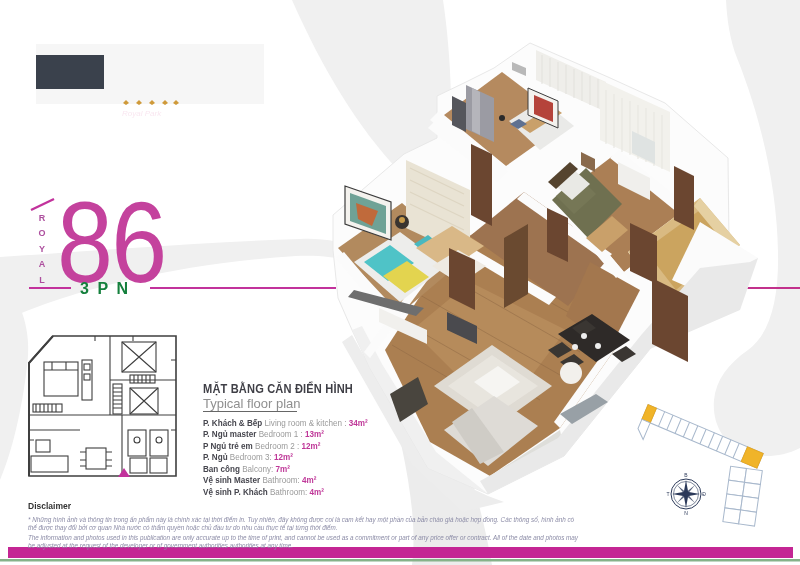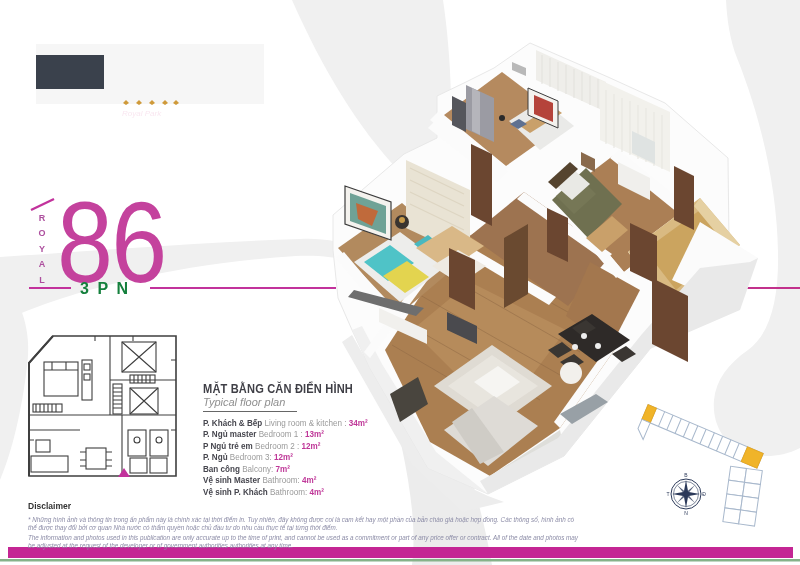--- a/index.html
+++ b/index.html
@@ -221,21 +221,21 @@
 
 <rect x="0" y="559" width="800" height="2.5" fill="#86b289"></rect>
 <rect x="8" y="547" width="785" height="11" fill="#c42694"></rect>
 </svg>
 
 <div class="abs" style="left:122px;top:109px;color:rgba(225,130,180,0.20);font-size:8px;font-style:italic;">Royal Park</div>
 <div class="abs" style="left:36px;top:211px;width:12px;color:#ad4f9e;font-weight:bold;font-size:9px;line-height:15.4px;text-align:center;">R<br>O<br>Y<br>A<br>L</div>
 <div class="abs" style="left:57px;top:197px;width:140px;height:90px;color:#c4429d;font-size:115px;font-weight:normal;letter-spacing:-2px;transform:scaleX(0.875);transform-origin:0 0;line-height:90px;">86</div>
 <div class="abs" style="left:80px;top:280px;color:#15803d;font-size:16px;font-weight:bold;letter-spacing:8.5px;">3PN</div>
 <div class="abs" style="left:203px;top:381px;color:#3f3f46;font-size:13.5px;font-weight:bold;letter-spacing:0.2px;transform:scaleX(0.82);transform-origin:0 0;white-space:nowrap;">MẶT BẰNG CĂN ĐIỂN HÌNH</div>
-<div class="abs" style="left:203px;top:396px;color:#8f8f8f;font-size:11px;font-style:italic;">Typical floor plan</div>
+<div class="abs" style="left:203px;top:396px;color:#8f8f8f;font-size:13px;">Typical floor plan</div>
 <div class="abs" style="left:203px;top:411px;width:94px;height:1px;background:#666;"></div>
 <div class="abs" style="left:203px;top:418px;font-size:9px;line-height:11.45px;color:#46464e;white-space:nowrap;transform:scaleX(0.9);transform-origin:0 0;">
 <div><b>P. Khách &amp; Bếp</b> <span style="color:#9a9a9a">Living room &amp; kitchen :</span> <b style="color:#bf3798">34m²</b></div>
 <div><b>P. Ngủ master</b> <span style="color:#9a9a9a">Bedroom 1 :</span> <b style="color:#bf3798">13m²</b></div>
 <div><b>P Ngủ trẻ em</b> <span style="color:#9a9a9a">Bedroom 2 :</span> <b style="color:#bf3798">12m²</b></div>
 <div><b>P. Ngủ</b> <span style="color:#9a9a9a"> Bedroom 3:</span> <b style="color:#bf3798">12m²</b></div>
 <div><b>Ban công</b> <span style="color:#9a9a9a">Balcony:</span> <b style="color:#bf3798">7m²</b></div>
 <div><b>Vệ sinh Master</b> <span style="color:#9a9a9a">Bathroom:</span> <b style="color:#bf3798">4m²</b></div>
 <div><b>Vệ sinh P. Khách</b> <span style="color:#9a9a9a">Bathroom:</span> <b style="color:#bf3798">4m²</b></div>
 </div>

